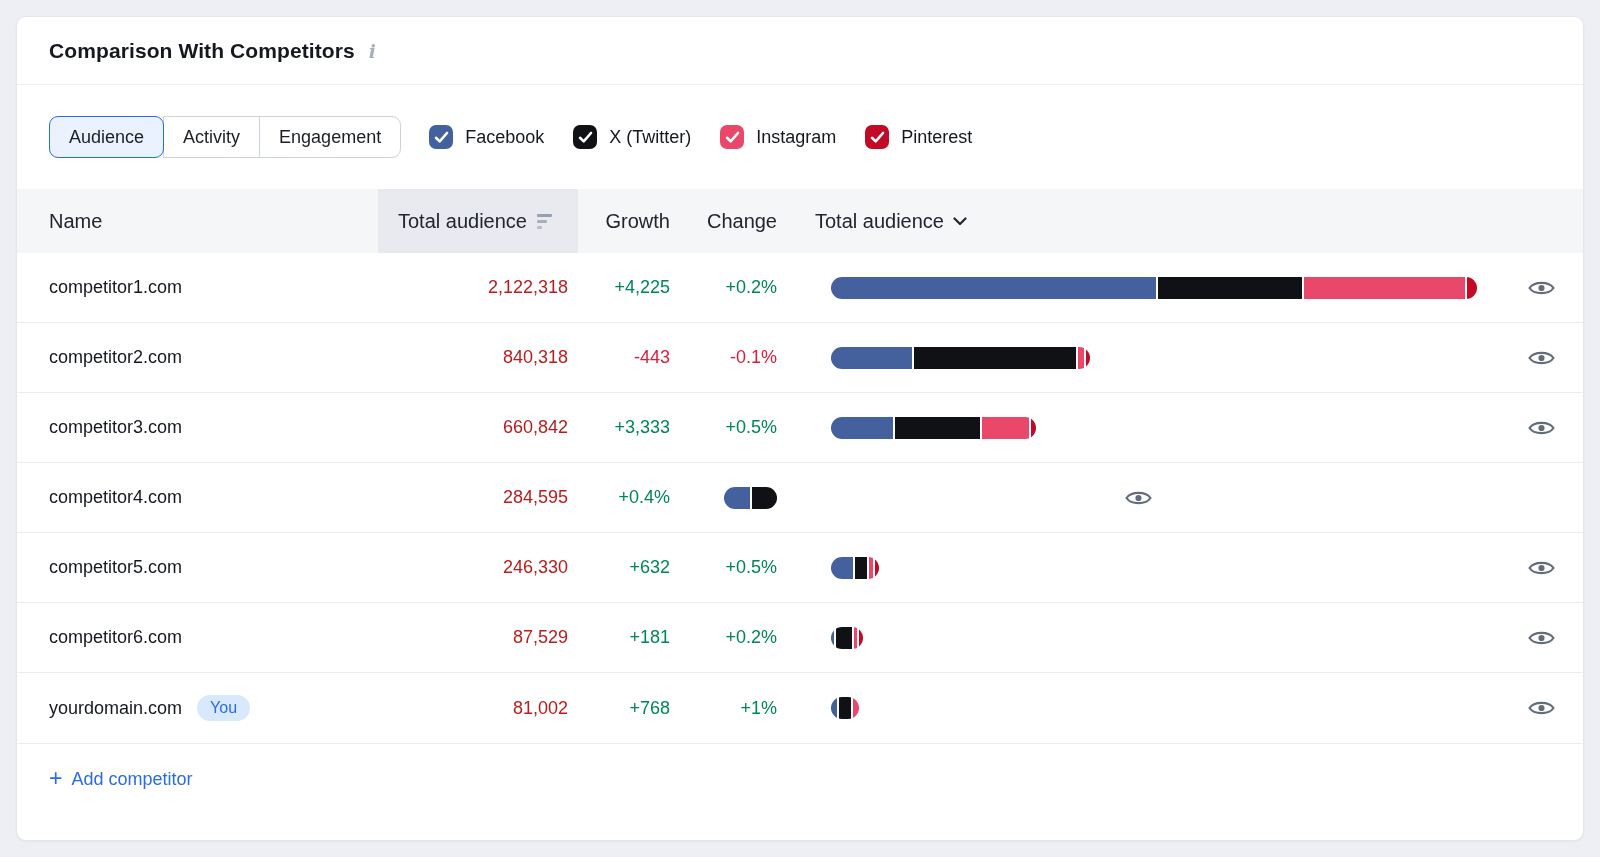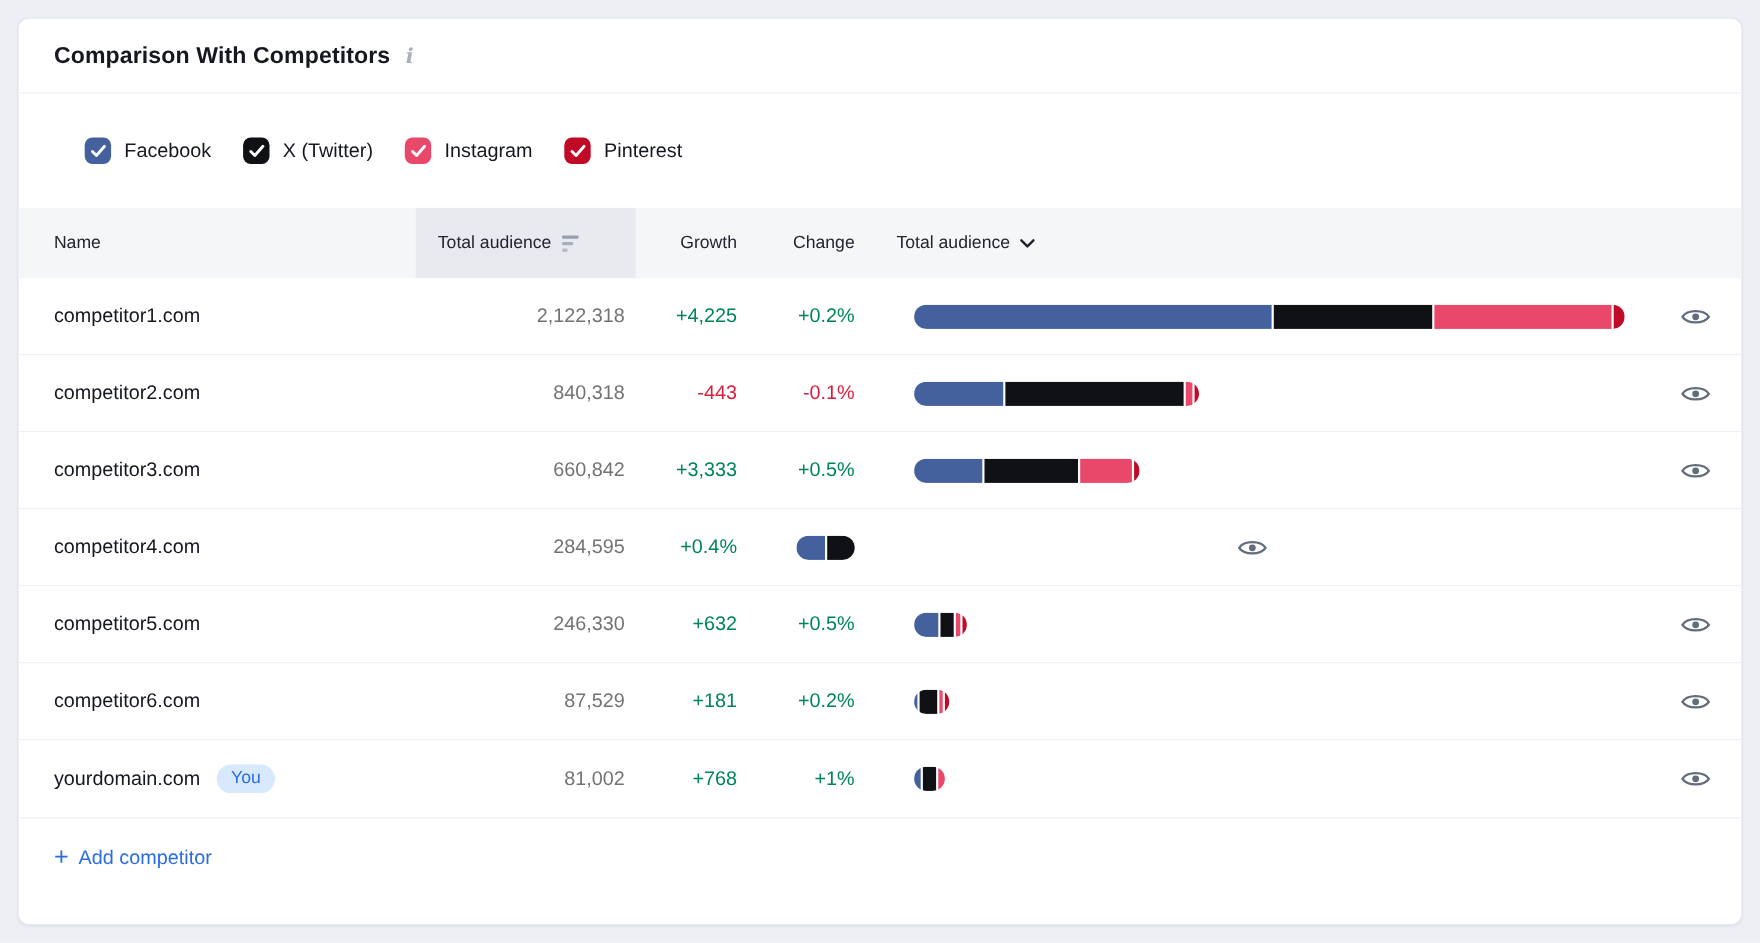--- a/index.html
+++ b/index.html
@@ -87,21 +87,21 @@
   
   .grid {
     display:grid;
     grid-template-columns:361px 200px 92px 107px 1fr 84px;
     align-items:stretch;
   }
   .thead {
     height:64px;
     background:#f5f6f8;
     flex:0 0 auto;
-    font-size:16px;
+    font-size:20px;
     color:#22252d;
   }
   .th { display:flex; align-items:center; }
   .th-name  { padding-left:32px; }
   .th-total {
     background:#e8eaef;
     padding-left:20px;
     justify-content:flex-start;
     gap:10px;
     cursor:pointer;
@@ -123,21 +123,21 @@
   .td { display:flex; align-items:center; font-size:18px;text-align:center; }
   .td-name { padding-left:32px; color:#15181f; }
   .you-badge {
     margin-left:15px;
     background:#d8e9fd;
     color:var(--link);
     font-size:16px;
     padding:4px 13px;
     border-radius:14px;
   }
-  .td-total  { justify-content:flex-end; padding-right:10px; color:#737373; }
+  .td-total  { justify-content:flex-end; padding-right:10px; color:#b91c1c; }
   .td-change, .td-growth { justify-content:flex-end; }
   .pos { color:var(--green); }
   .neg { color:var(--red); }
   .td-bar { padding-left:54px; }
   .bar {
     height:22px;
     border-radius:11px;
     overflow:hidden;
     display:flex;
     gap:2px;
@@ -164,20 +164,33 @@
 <body>
 
 <div class="card">
 
   <div class="card-header">
     <h2>Comparison With Competitors</h2>
     <span class="info-i">i</span>
   </div>
 
   <div class="controls">
+    <div class="tabs">
+  <div class="tab selected">
+          <span>Audience</span>
+        </div>
+
+  <div class="tab">
+          <span>Activity</span>
+        </div>
+
+  <div class="tab">
+          <span>Engagement</span>
+        </div>
+</div>
     <div class="networks">
   <div class="network">
     <span class="checkbox" style="background: rgb(68, 97, 157);">
       <svg width="15" height="13" viewBox="0 0 15 13">
               <path d="M2 6.8 L5.7 10.4 L13 2" fill="none" stroke="#ffffff" stroke-width="2.6" stroke-linecap="round" stroke-linejoin="round"></path>
             </svg>
     </span>
     <span class="network-label">Facebook</span>
   </div>
 

